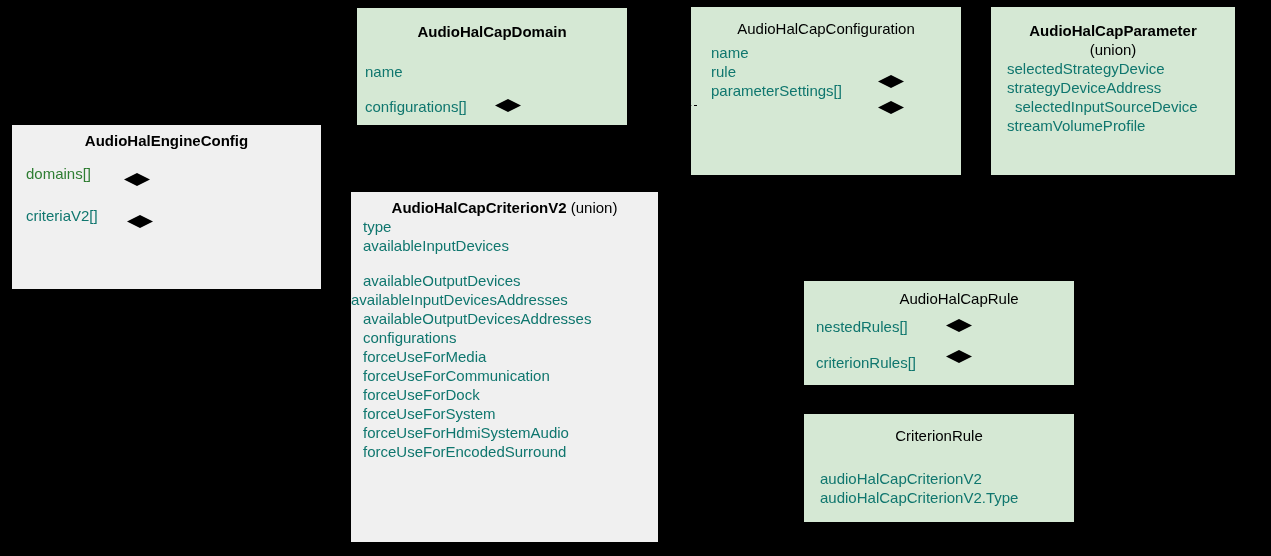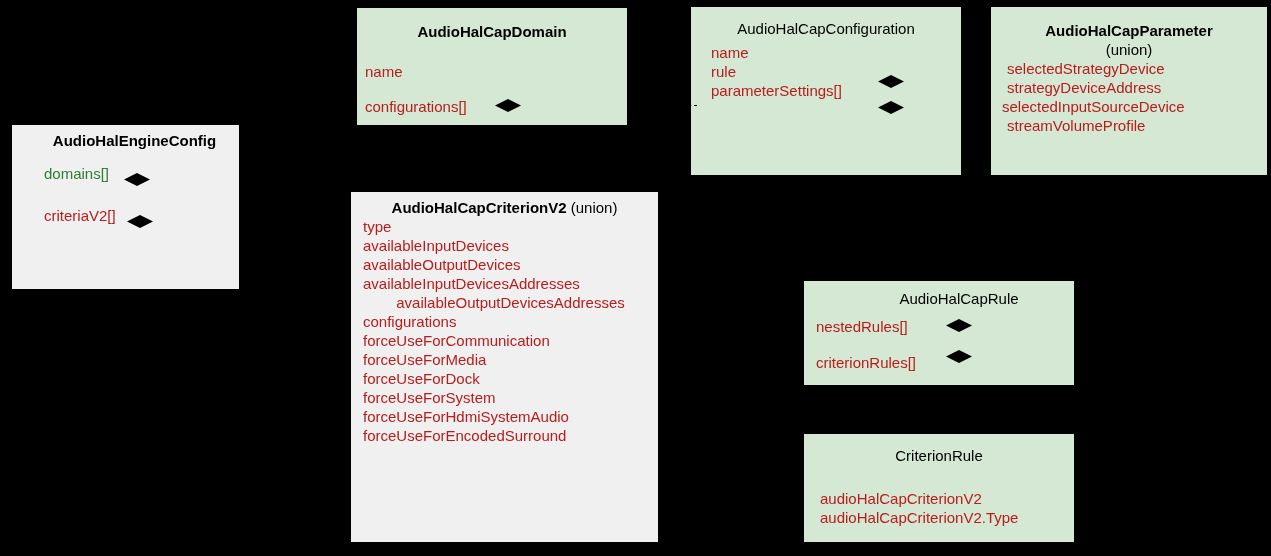--- a/index.html
+++ b/index.html
@@ -33,21 +33,21 @@
   .box-title.bold { font-weight: bold; }
   .box-title .suffix { font-weight: normal; }
   .box-subtitle {
     text-align: center;
     font-size: 15px;
     color: #000000;
     line-height: 19px;
   }
   .attr {
     font-size: 15px;
-    color: #b91c1c;
+    color: #0f766e;
     line-height: 19px;
     white-space: nowrap;
     position: relative;
   }
   .attr.green-text { color: #2e7d32; }
 
   
   .conn-h, .conn-v {
     position: absolute;
     z-index: 1;
@@ -88,21 +88,21 @@
   <div class="conn-h" style="left:903px; top:81px; width:36px;"></div>
   <div class="conn-v" style="left:938px; top:81px; height:94px;"></div>
 
   <div class="conn-h" style="left:903px; top:107px; width:92px;"></div>
 
   <div class="conn-h" style="left:971px; top:325px; width:104px;"></div>
 
   <div class="conn-h" style="left:971px; top:356px; width:25px;"></div>
   <div class="conn-v" style="left:995px; top:356px; height:30px;"></div>
 
-  <div class="uml-box grey" style="left:12px; top:125px; width:227px; height:164px;padding-left:18px;">
+  <div class="uml-box grey" style="left:12px; top:125px; width:309px; height:164px;">
     <div class="box-title bold" style="margin-top:6px;">AudioHalEngineConfig</div>
     <div class="attr green-text" style="margin-top:14px; margin-left:14px;">domains[]</div>
     <div class="attr" style="margin-top:23px; margin-left:14px;">criteriaV2[]</div>
   </div>
   <div class="diamond" style="left:124px; top:173px;"></div>
   <div class="diamond" style="left:127px; top:215px;"></div>
 
   <div class="uml-box green" style="left:357px; top:8px; width:270px; height:117px;">
     <div class="box-title bold" style="margin-top:14px;">AudioHalCapDomain</div>
     <div class="attr" style="margin-top:21px; margin-left:8px;">name</div>
@@ -112,54 +112,54 @@
 
   <div class="uml-box green" style="left:691px; top:7px; width:270px; height:168px;">
     <div class="box-title" style="margin-top:12px;">AudioHalCapConfiguration</div>
     <div class="attr" style="margin-top:5px; margin-left:20px;">name</div>
     <div class="attr" style="margin-left:20px;">rule</div>
     <div class="attr" style="margin-left:20px;">parameterSettings[]</div>
   </div>
   <div class="diamond" style="left:878px; top:75px;"></div>
   <div class="diamond" style="left:878px; top:101px;"></div>
 
-  <div class="uml-box green" style="left:991px; top:7px; width:276px; height:168px;">
+  <div class="uml-box green" style="left:991px; top:7px; width:244px; height:168px;">
     <div class="box-title bold" style="margin-top:14px;">AudioHalCapParameter</div>
     <div class="box-subtitle">(union)</div>
     <div class="attr" style="margin-left:16px;">selectedStrategyDevice</div>
     <div class="attr" style="margin-left:16px;">strategyDeviceAddress</div>
-    <div class="attr" style="margin-left:11px;">selectedInputSourceDevice</div>
+    <div class="attr" style="margin-left:24px;">selectedInputSourceDevice</div>
     <div class="attr" style="margin-left:16px;">streamVolumeProfile</div>
   </div>
 
   <div class="uml-box grey" style="left:351px; top:192px; width:307px; height:350px;">
     <div class="box-title bold" style="margin-top:6px;">
       <span>AudioHalCapCriterionV2</span><span class="suffix">&nbsp;</span><span class="suffix">(union)</span>
     </div>
     <div class="attr" style="margin-left:12px;">type</div>
     <div class="attr" style="margin-left:12px;">availableInputDevices</div>
-    <div class="attr" style="margin-left:12px;">availableOutputDevices</div>
-    <div class="attr" style="margin-left:12px;">availableInputDevicesAddresses</div>
-    <div class="attr" style="margin-left:12px;text-align:center;">availableOutputDevicesAddresses</div>
+    <div class="attr" style="margin-left:12px;margin-top:16px;">availableOutputDevices</div>
+    <div class="attr" style="margin-left:0;">availableInputDevicesAddresses</div>
+    <div class="attr" style="margin-left:12px;">availableOutputDevicesAddresses</div>
     <div class="attr" style="margin-left:12px;">configurations</div>
+    <div class="attr" style="margin-left:12px;">forceUseForMedia</div>
     <div class="attr" style="margin-left:12px;">forceUseForCommunication</div>
-    <div class="attr" style="margin-left:12px;">forceUseForMedia</div>
     <div class="attr" style="margin-left:12px;">forceUseForDock</div>
     <div class="attr" style="margin-left:12px;">forceUseForSystem</div>
     <div class="attr" style="margin-left:12px;">forceUseForHdmiSystemAudio</div>
     <div class="attr" style="margin-left:12px;">forceUseForEncodedSurround</div>
   </div>
 
   <div class="uml-box green" style="left:804px; top:281px; width:270px; height:104px;">
     <div class="box-title" style="margin-top:8px;padding-left:40px;">AudioHalCapRule</div>
     <div class="attr" style="margin-top:9px; margin-left:12px;">nestedRules[]</div>
     <div class="attr" style="margin-top:17px; margin-left:12px;">criterionRules[]</div>
   </div>
   <div class="diamond" style="left:946px; top:319px;"></div>
   <div class="diamond" style="left:946px; top:350px;"></div>
 
-  <div class="uml-box green" style="left:804px; top:434px; width:270px; height:108px;">
+  <div class="uml-box green" style="left:804px; top:414px; width:270px; height:108px;">
     <div class="box-title" style="margin-top:12px;">CriterionRule</div>
     <div class="attr" style="margin-top:24px; margin-left:16px;">audioHalCapCriterionV2</div>
     <div class="attr" style="margin-left:16px;">audioHalCapCriterionV2.Type</div>
   </div>
 
 </div>
 
 </body></html>

